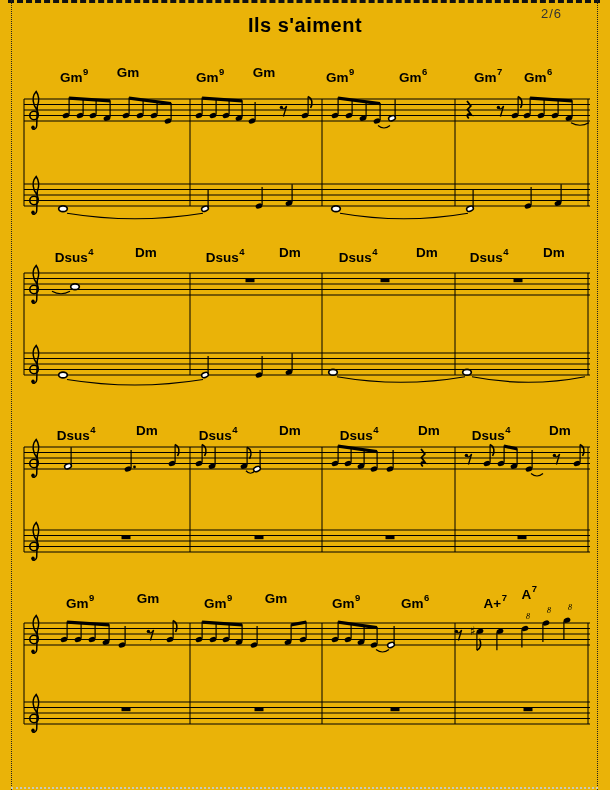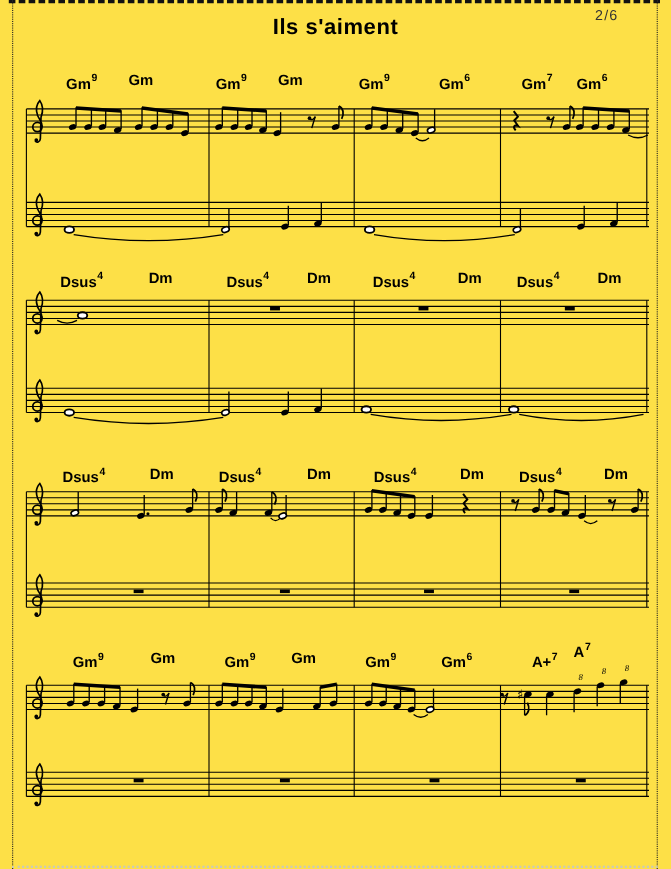--- a/index.html
+++ b/index.html
@@ -1,16 +1,16 @@
 <!DOCTYPE html>
 <html><head>
 <meta charset="utf-8">
 <style>
   html,body{margin:0;padding:0;background:#fff;}
-  .page{position:relative;width:610px;height:790px;background:#fde047;overflow:hidden;
+  .page{position:relative;width:610px;height:790px;background:#eab308;overflow:hidden;
         font-family:"Liberation Sans",sans-serif;color:#000;}
   .border-top{position:absolute;top:0;left:8px;right:10px;height:0;border-top:3px dashed #111;}
   .border-left{position:absolute;top:0;bottom:0;left:11px;width:0;border-left:1px dotted #222;}
   .border-right{position:absolute;top:0;bottom:0;left:597px;width:0;border-left:1px dotted #222;}
   .border-bottom{position:absolute;bottom:1px;left:11px;right:12px;height:0;border-top:2px dotted #c9c9bb;}
   .title{position:absolute;top:14px;left:0;width:610px;text-align:center;
          font-size:20px;font-weight:bold;letter-spacing:0.5px;}
   .pageno{position:absolute;top:6px;left:541px;font-size:13px;color:#333;letter-spacing:1px;}
   #score-svg{position:absolute;top:0;left:0;}
   .chord{position:absolute;transform:translateX(-50%);font-size:13.5px;font-weight:bold;

